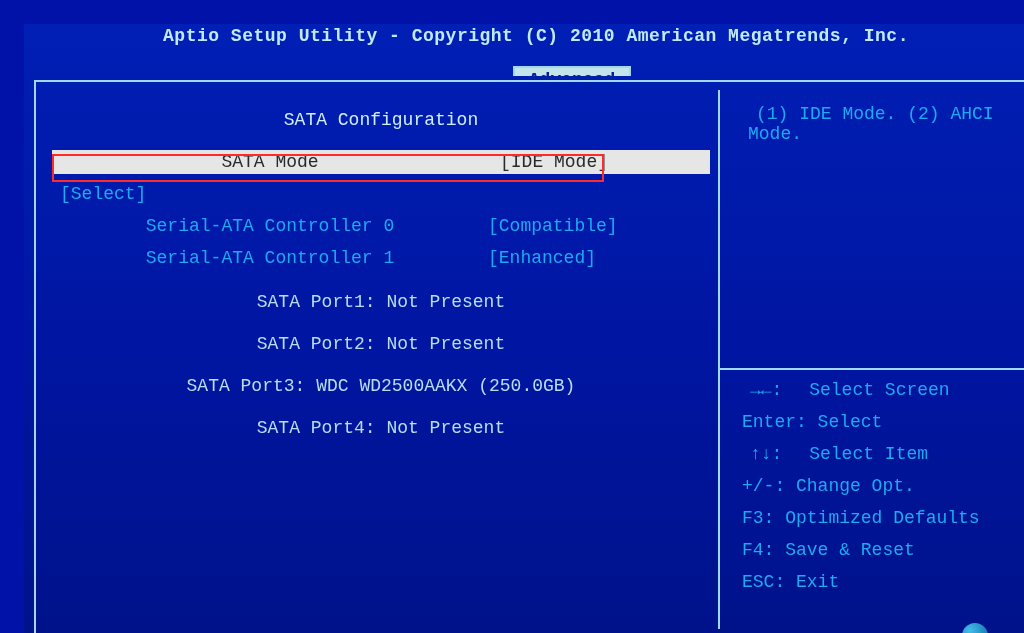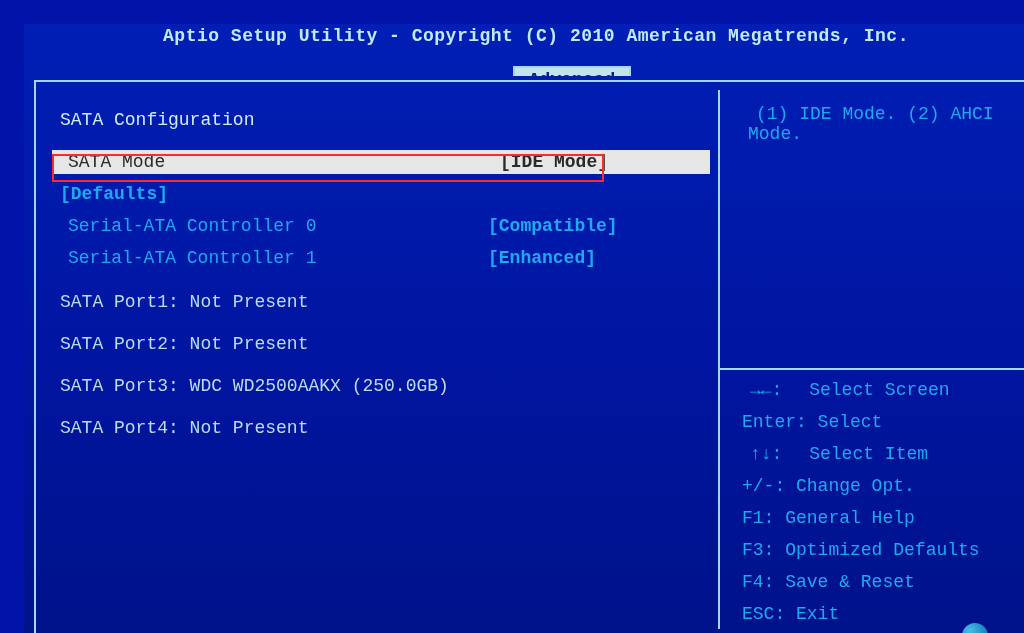--- a/index.html
+++ b/index.html
@@ -52,38 +52,38 @@
     position: absolute;
     left: 674px; right: 0;
     top: 278px;
     height: 2px; background: #9fd8ef;
   }
   .main {
     position: absolute;
     left: 0; top: 0; width: 674px; bottom: 0;
     padding: 12px 0 0 0;
     color: #9fd8ef;
+    text-align: center;
   }
   .section-title {
     color: #cfeef6;
     padding: 0 8px 12px 8px;
   }
   .row {
     display: flex;
     height: 24px;
     align-items: center;
   }
   .row .label-cell {
     width: 412px;
     padding-left: 8px;
     color: #1ea9f0;
   }
   .row .value-cell {
     color: #1ea9f0;
-    font-weight: bold;
   }
   .row.selected {
     background: #e6e6e6;
     gap: 12px;
   }
   .row.selected .label-cell,
   .row.selected .value-cell {
     color: #2a2a2a;
   }
   .highlight-box {
@@ -149,21 +149,21 @@
     <div class="divider-h"></div>
 
     <div class="main">
       <div class="section-title">SATA Configuration</div>
 
       <div class="row selected">
         <span class="label-cell">SATA Mode</span>
         <span class="value-cell">[IDE Mode]</span>
       </div>
       <div class="row">
-        <span class="value-cell">[Defaults]</span>
+        <span class="value-cell">[Select]</span>
       </div>
       <div class="row">
         <span class="label-cell">Serial-ATA Controller 0</span>
         <span class="value-cell">[Compatible]</span>
       </div>
       <div class="row">
         <span class="label-cell">Serial-ATA Controller 1</span>
         <span class="value-cell">[Enhanced]</span>
       </div>
 
@@ -181,21 +181,20 @@
 
     <div class="hotkeys">
       <div>
         <span class="arrows">→←: </span><span>Select Screen</span>
       </div>
       <div>Enter: Select</div>
       <div>
         <span class="arrows">↑↓: </span><span>Select Item</span>
       </div>
       <div>+/-: Change Opt.</div>
-      <div>F1: General Help</div>
       <div>F3: Optimized Defaults</div>
       <div>F4: Save &amp; Reset</div>
       <div>ESC: Exit</div>
     </div>
   </div>
 
   <div class="watermark">
     <span class="globe"></span>
     <span class="txt">宇宙下载</span>
   </div>

